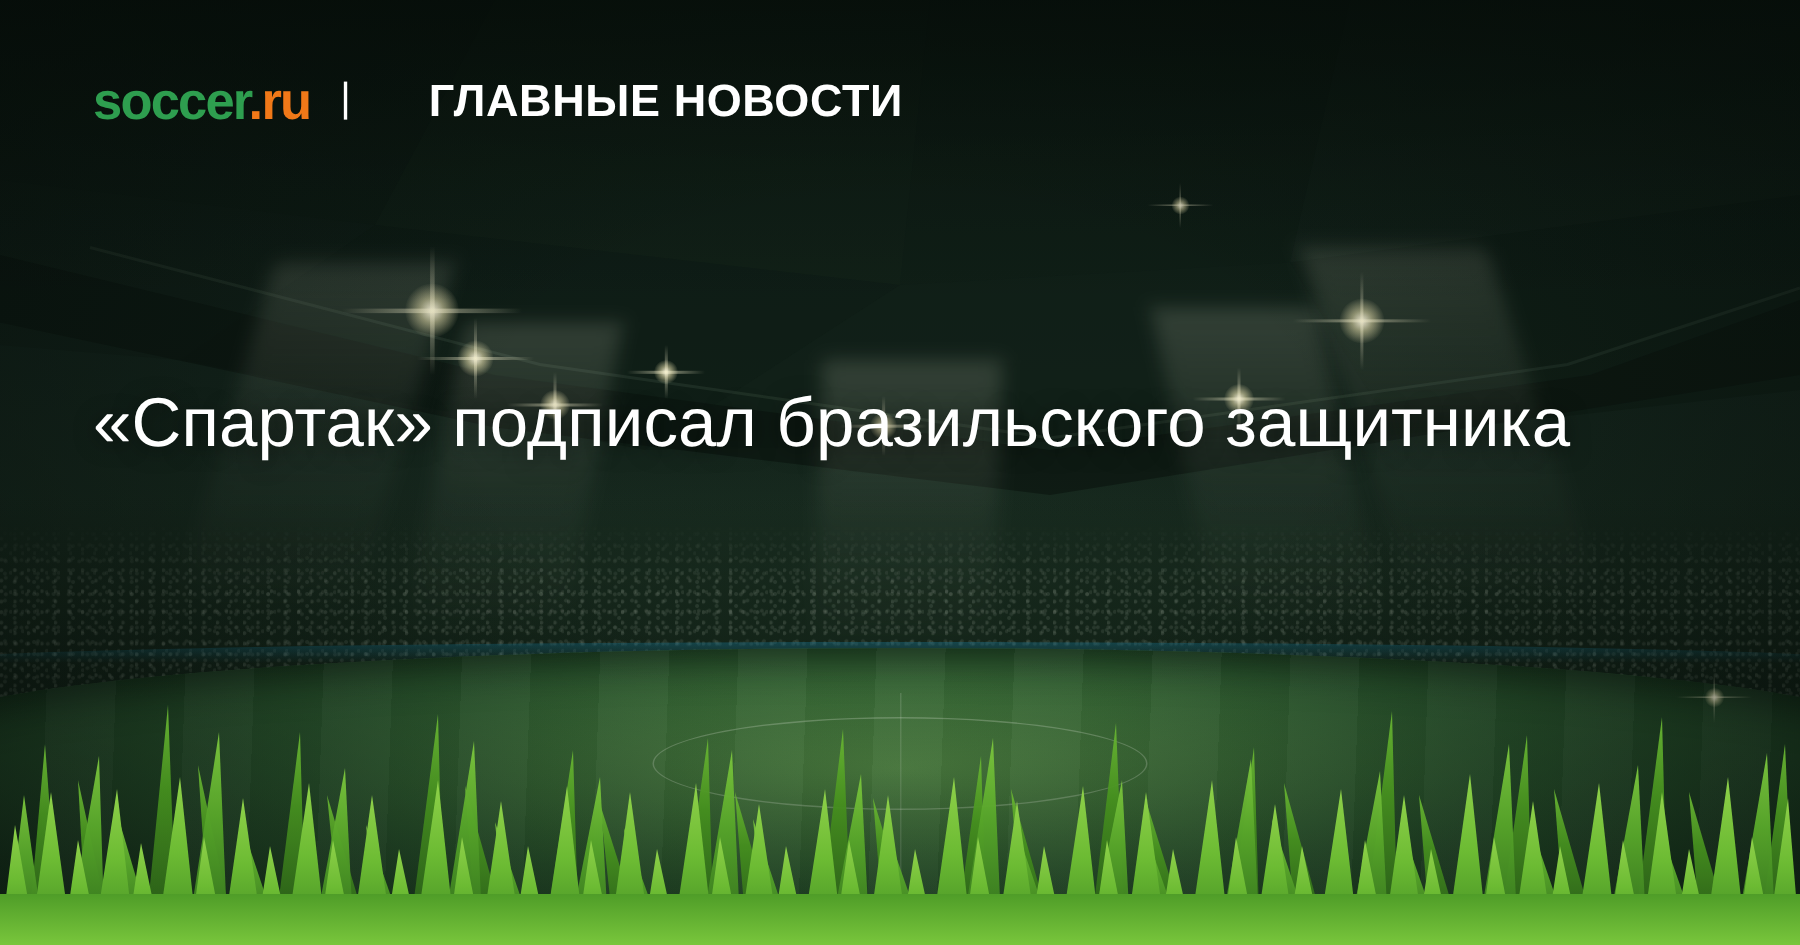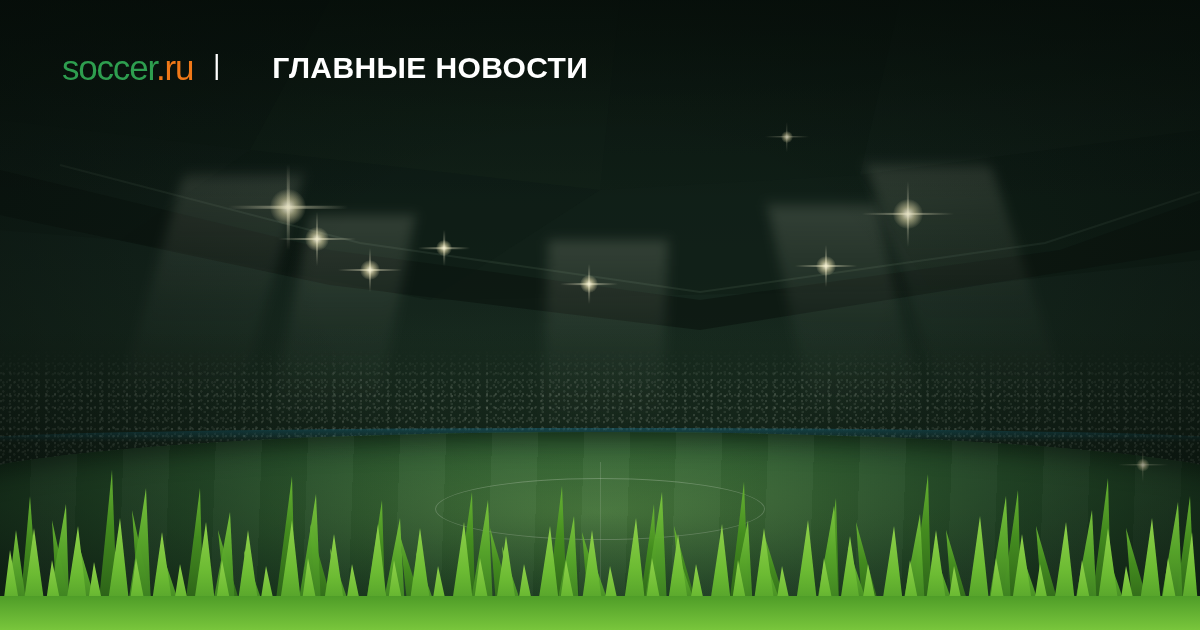--- a/index.html
+++ b/index.html
@@ -112,21 +112,21 @@
     background:linear-gradient(180deg, rgba(5,12,8,.72) 0%, rgba(5,12,8,.22) 18%, rgba(5,12,8,0) 32%);
   }
 
   
   .header {
     position:absolute; left:62px; top:50px;
     display:flex; align-items:center; gap:0;
     z-index:40;
   }
   .logo {
-    font-size:35px; font-weight:normal; letter-spacing:-1.2px;
+    font-size:35px; font-weight:bold; letter-spacing:-1.2px;
     line-height:1;
     white-space:nowrap;
   }
   .logo .soccer { color:#2e9e4f; }
   .logo .ru { color:#f07818; }
   .divider {
     display:inline-block;
     margin:0 16px 0 20px;
     color:#ffffff; font-size:27px; font-weight:400; line-height:1;
     position:relative; top:-2px;
@@ -384,14 +384,15 @@
   </div>
 
   <div class="header">
     <div class="logo">
       <span class="soccer">soccer</span><span class="ru">.ru</span>
     </div>
     <span class="divider">|</span>
     <span class="section-title">ГЛАВНЫЕ НОВОСТИ</span>
   </div>
 
+  <h1 class="headline">«Спартак» подписал бразильского защитника</h1>
 
 </div>
 
 </body></html>

